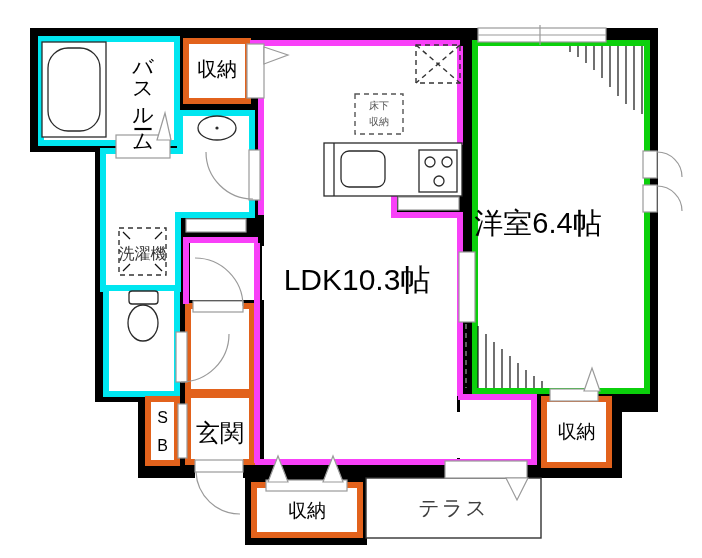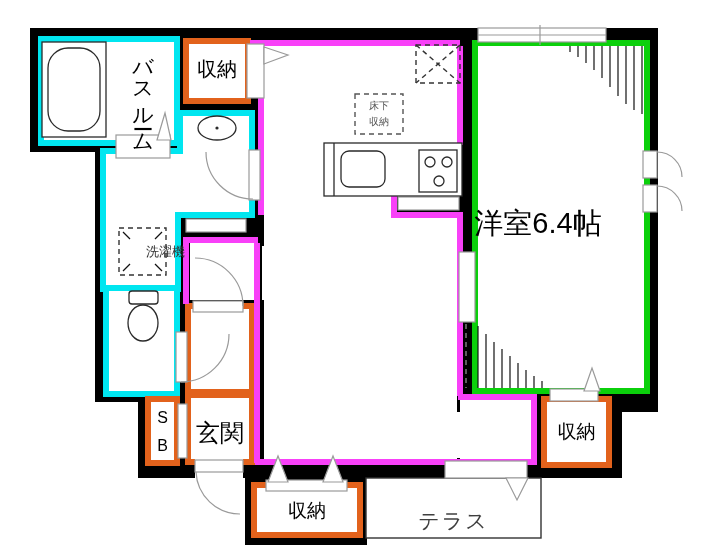--- a/index.html
+++ b/index.html
@@ -29,29 +29,29 @@
   .doorleaf{fill:#ffffff;stroke:var(--c-door-symbol);stroke-width:1.2;}
   .doorgap{fill:#ffffff;stroke:none;}
   .doorarc{fill:none;stroke:var(--c-door-symbol);stroke-width:1.2;}
   .tri{fill:#ffffff;stroke:var(--c-door-symbol);stroke-width:1.2;}
   .hatch{stroke:#111;stroke-width:1.2;}
   .thinline{fill:#ffffff;stroke:#333;stroke-width:1.4;}
   .label{position:absolute;color:#000;text-align:center;line-height:1.25;}
   .label.pre{white-space:pre;}
   .lbl-bathroom{left:126px;top:42px;height:102px;width:30px;writing-mode:vertical-rl;text-orientation:mixed;font-size:21px;letter-spacing:1px;}
   .lbl-storage-top{left:183px;top:57px;width:68px;font-size:20px;}
-  .lbl-washing{left:117px;top:244px;width:51px;font-size:13px;color:#333;margin-left:23px;}
+  .lbl-washing{left:117px;top:244px;width:51px;font-size:16px;color:#333;}
   .lbl-underfloor{left:355px;top:98px;width:48px;font-size:10px;color:#555;line-height:1.55;}
   .lbl-ldk{left:265px;top:261px;width:184px;font-size:30px;}
   .lbl-western{left:456px;top:205px;width:164px;font-size:29px;}
   .lbl-sb{left:145px;top:404px;width:35px;font-size:16px;line-height:1.75;}
   .lbl-genkan{left:185px;top:418px;width:70px;font-size:24px;}
   .lbl-storage-right{left:541px;top:420px;width:71px;font-size:19px;}
   .lbl-storage-bottom{left:251px;top:499px;width:112px;font-size:19px;}
-  .lbl-terrace{left:365px;top:508px;width:177px;font-size:21px;color:#3f3f3f;letter-spacing:2px;}
+  .lbl-terrace{left:365px;top:495px;width:177px;font-size:21px;color:#3f3f3f;letter-spacing:2px;}
 </style>
 </head>
 <body>
 
 <div id="plan">
 <svg viewBox="0 0 702 558" width="702" height="558">
 
   <g>
     <rect class="wall" x="30" y="28" width="232" height="124"></rect>
     <rect class="wall" x="95" y="108" width="167" height="294"></rect>
@@ -235,20 +235,21 @@
     <rect class="doorleaf" x="445" y="461" width="82" height="17"></rect>
     <polygon class="tri" points="506,478 528,478 517,500"></polygon>
   </g>
 </svg>
 
   <div class="label lbl-bathroom">バスルーム</div>
   <div class="label lbl-storage-top">収納</div>
   <div class="label lbl-washing">洗濯機</div>
   <div class="label lbl-underfloor pre">床下
 収納</div>
+  <div class="label lbl-ldk">LDK10.3帖</div>
   <div class="label lbl-western">洋室6.4帖</div>
   <div class="label lbl-sb pre">S
 B</div>
   <div class="label lbl-genkan">玄関</div>
   <div class="label lbl-storage-right">収納</div>
   <div class="label lbl-storage-bottom">収納</div>
   <div class="label lbl-terrace">テラス</div>
 </div>
 
 </body></html>

